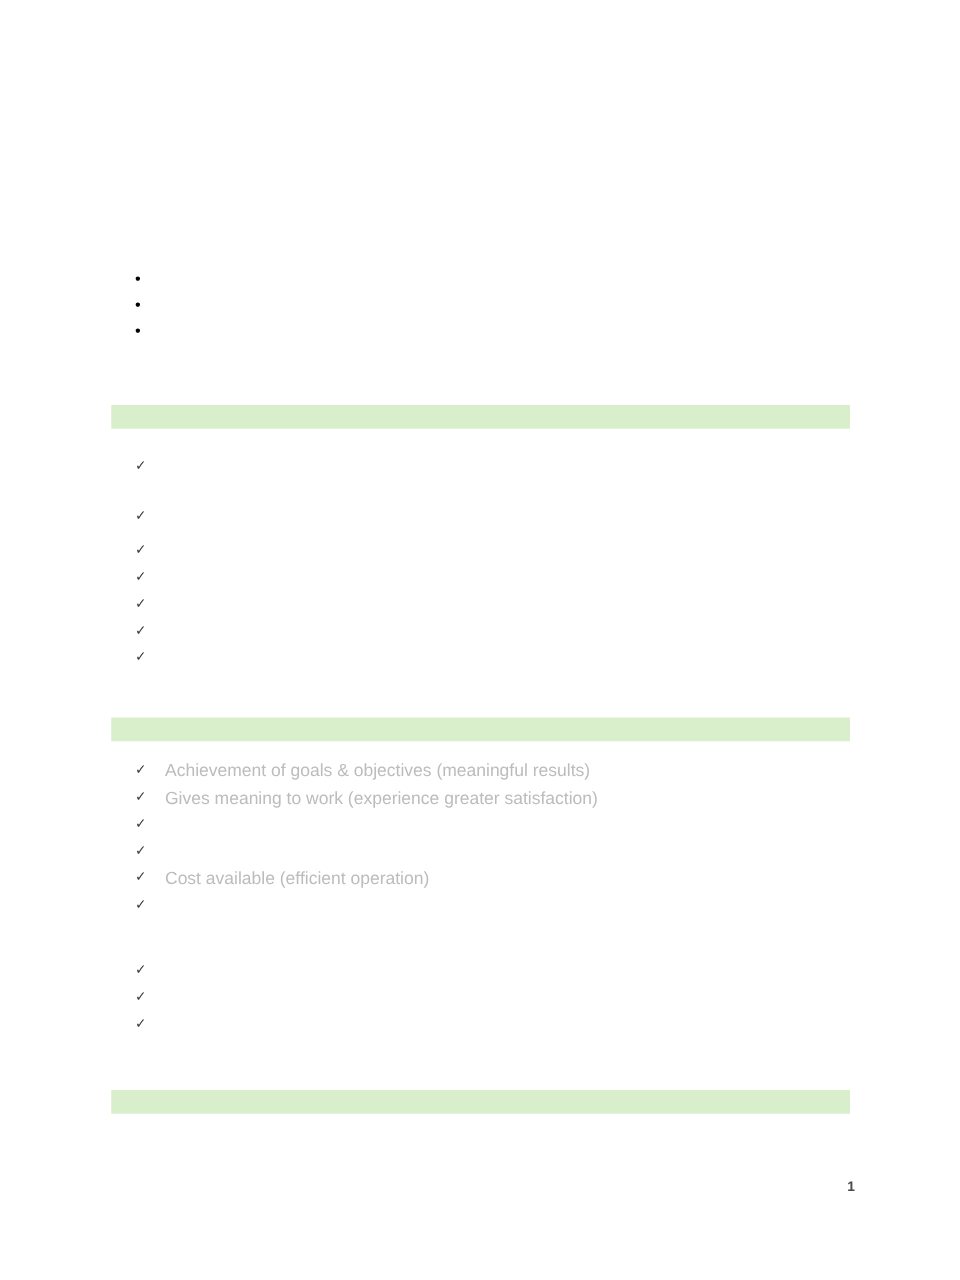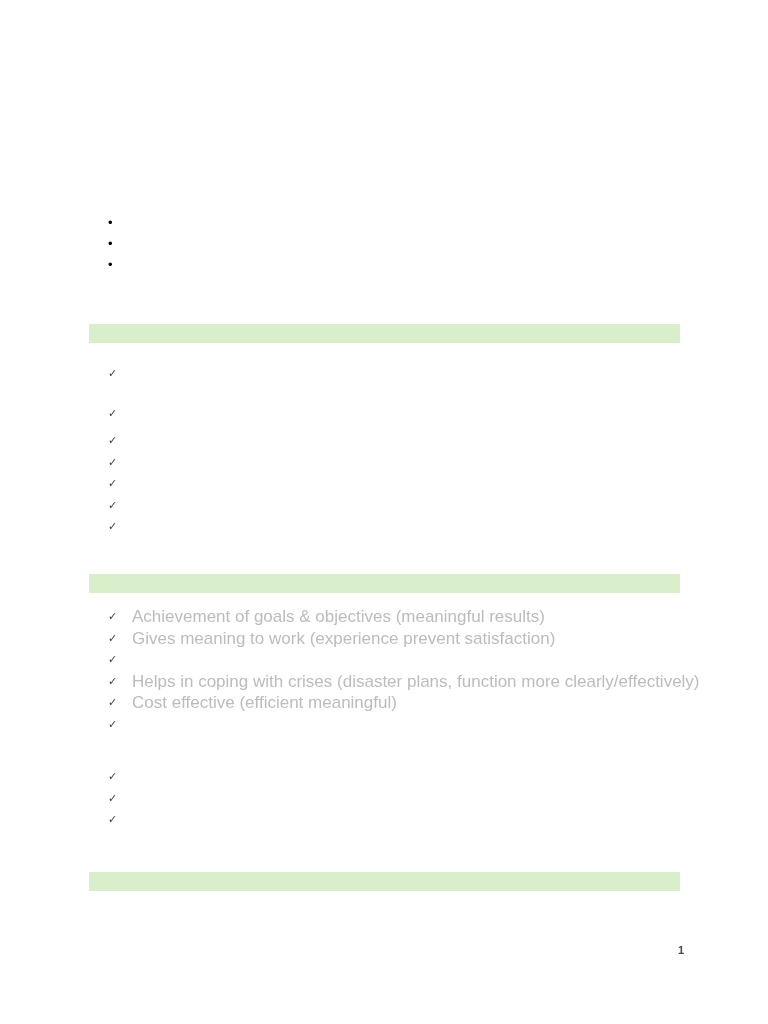--- a/index.html
+++ b/index.html
@@ -82,21 +82,21 @@
   }
   .check-row .check-glyph {
     flex: 0 0 24px;
     width: 24px;
     font-size: 11px;
     line-height: 21.5px;
     color: #3c3c3c;
     text-align: left;
   }
   .check-row .check-text {
-    font-size: 17px;
+    font-size: 14px;
     line-height: 21.5px;
     white-space: nowrap;
   }
   .check-list.hidden-text .check-text { color: #ffffff; }
   .check-list.visible-text .check-text { color: #bcbcbc; }
 
   #check-list-a { left: 108px; top: 353px; }
   #check-list-a .check-row { height: 40px; }
   #check-list-a .check-glyph { line-height: 40px; }
   #check-list-a .check-text { line-height: 40px; }
@@ -179,32 +179,31 @@
     <span class="hl-text"></span>
   </div>
 
   <div class="check-list visible-text" id="check-list-c">
       <div class="check-row">
         <span class="check-glyph">✓</span>
         <span class="check-text">Achievement of goals &amp; objectives (meaningful results)</span>
       </div>
       <div class="check-row">
         <span class="check-glyph">✓</span>
-        <span class="check-text">Gives meaning to work (experience prevent satisfaction)</span>
-      </div>
-      <div class="check-row">
-        <span class="check-glyph">✓</span>
-      </div>
-      <div class="check-row">
-        <span class="check-glyph">✓</span>
-        <span class="check-text">Helps in coping with crises (disaster plans, function more clearly/effectively)</span>
-      </div>
-      <div class="check-row">
-        <span class="check-glyph">✓</span>
-        <span class="check-text">Cost effective (efficient meaningful)</span>
+        <span class="check-text">Gives meaning to work (experience greater satisfaction)</span>
+      </div>
+      <div class="check-row">
+        <span class="check-glyph">✓</span>
+      </div>
+      <div class="check-row">
+        <span class="check-glyph">✓</span>
+      </div>
+      <div class="check-row">
+        <span class="check-glyph">✓</span>
+        <span class="check-text">Cost available (efficient operation)</span>
       </div>
       <div class="check-row">
         <span class="check-glyph">✓</span>
         <span class="check-text"></span>
       </div>
     </div>
 
   <div class="check-list hidden-text" id="check-list-d">
       <div class="check-row">
         <span class="check-glyph">✓</span>

